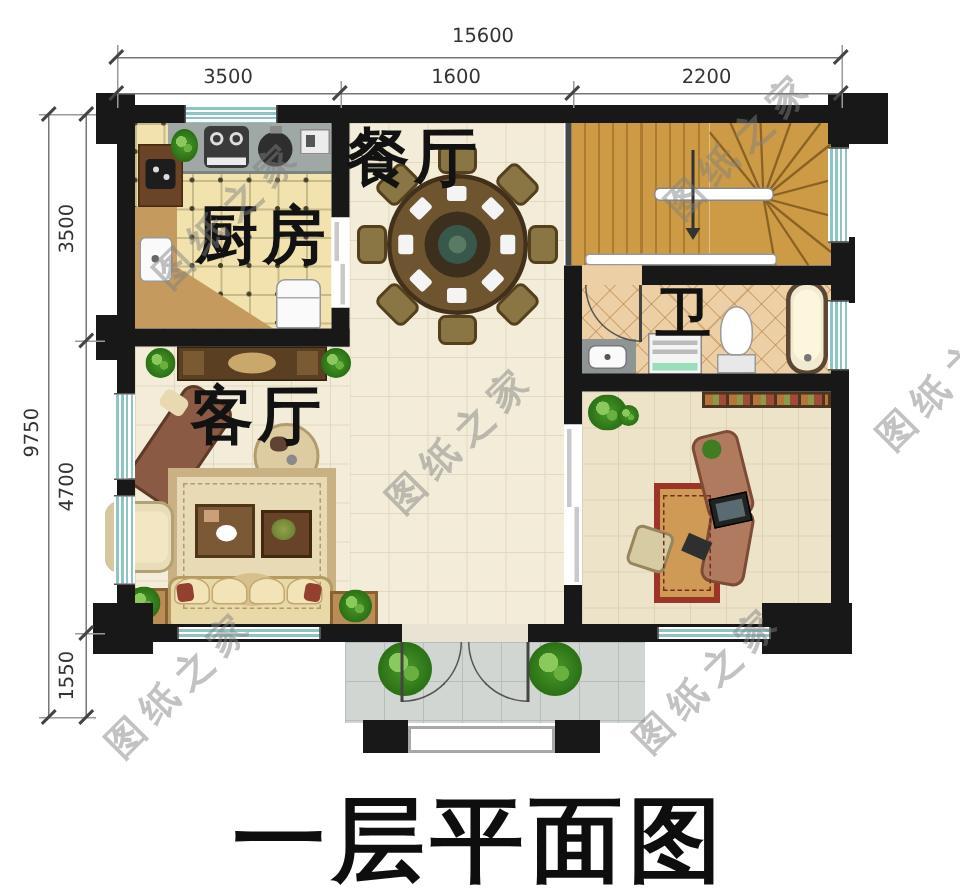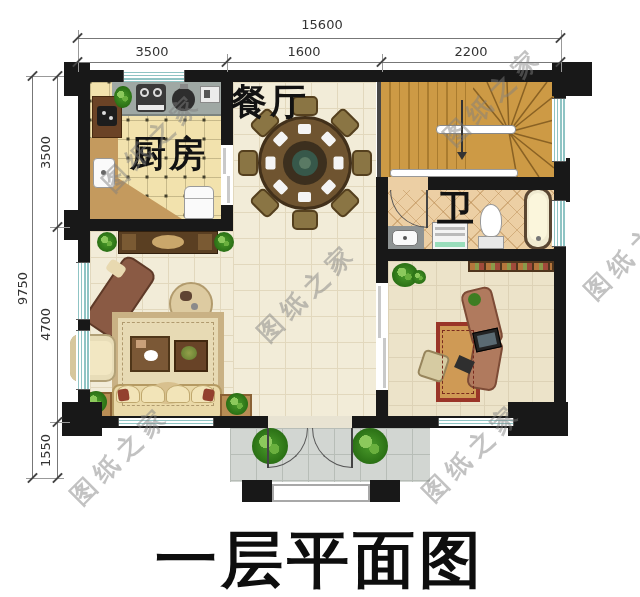--- a/index.html
+++ b/index.html
@@ -34,21 +34,21 @@
   .f{z-index:5;}
   .f6{z-index:6;}
   .door{z-index:13;}
   .arc-bl{border-left:1.6px solid #555;border-bottom:1.6px solid #555;border-bottom-left-radius:100%;background:transparent;}
   .arc-br{border-right:1.6px solid #555;border-bottom:1.6px solid #555;border-bottom-right-radius:100%;background:transparent;}
   .plant{z-index:6;border-radius:50%;
     background:radial-gradient(circle at 38% 38%,#8cc95c 0 20%,transparent 21%),
                radial-gradient(circle at 62% 58%,#6ab03e 0 16%,transparent 17%),
                radial-gradient(circle,#4a9a2a,#266a12 80%);}
   
-  .rlabel{position:absolute;z-index:20;font-weight:900;font-size:36px;line-height:1;color:#121212;letter-spacing:3px;white-space:nowrap;}
+  .rlabel{position:absolute;z-index:20;font-weight:900;font-size:42px;line-height:1;color:#121212;letter-spacing:3px;white-space:nowrap;}
   .wm{position:absolute;z-index:25;white-space:nowrap;font-size:25px;font-weight:600;letter-spacing:7px;
       color:rgba(128,128,128,.48);transform:translate(-50%,-50%) rotate(-45deg);pointer-events:none;}
   .title{position:absolute;left:0;right:0;top:518px;text-align:center;z-index:30;
          font-size:62px;font-weight:900;letter-spacing:4px;color:#0e0e0e;}
   
   .dim{z-index:30;background:#777;}
   .ext{z-index:30;background:#999;}
   .tick{position:absolute;z-index:31;width:13px;height:2px;background:#444;transform:rotate(-45deg);}
   .dlab{position:absolute;z-index:31;font-size:13px;color:#333;text-align:center;width:80px;}
   .dlab-v{position:absolute;z-index:31;font-size:13px;color:#333;text-align:center;width:60px;transform:rotate(-90deg);}
@@ -266,20 +266,21 @@
   <div class="a door arc-bl" style="left:390px;top:190px;width:38px;height:38px;"></div>
   <div class="a door" style="left:426px;top:190px;width:2px;height:38px;background:#444;"></div>
   <div class="a" style="left:268px;top:416px;width:84px;height:12px;background:#e8e3d2;z-index:11;"></div>
   <div class="a door arc-br" style="left:268px;top:428px;width:40px;height:40px;"></div>
   <div class="a door arc-bl" style="left:312px;top:428px;width:40px;height:40px;"></div>
   <div class="a door" style="left:267px;top:428px;width:2px;height:40px;background:#444;"></div>
   <div class="a door" style="left:351px;top:428px;width:2px;height:40px;background:#444;"></div>
 
   <div class="rlabel" style="left:231px;top:84px;">餐厅</div>
   <div class="rlabel" style="left:130px;top:136px;">厨房</div>
+  <div class="rlabel" style="left:127px;top:256px;">客厅</div>
   <div class="rlabel" style="left:437px;top:190px;font-size:37px;">卫</div>
 
   <div class="wm" style="left:152px;top:142px;">图纸之家</div>
   <div class="wm" style="left:493px;top:96px;">图纸之家</div>
   <div class="wm" style="left:307px;top:292px;">图纸之家</div>
   <div class="wm" style="left:120px;top:455px;">图纸之家</div>
   <div class="wm" style="left:472px;top:452px;">图纸之家</div>
   <div class="wm" style="left:634px;top:250px;">图纸之家</div>
 
   <div class="title">一层平面图</div>

